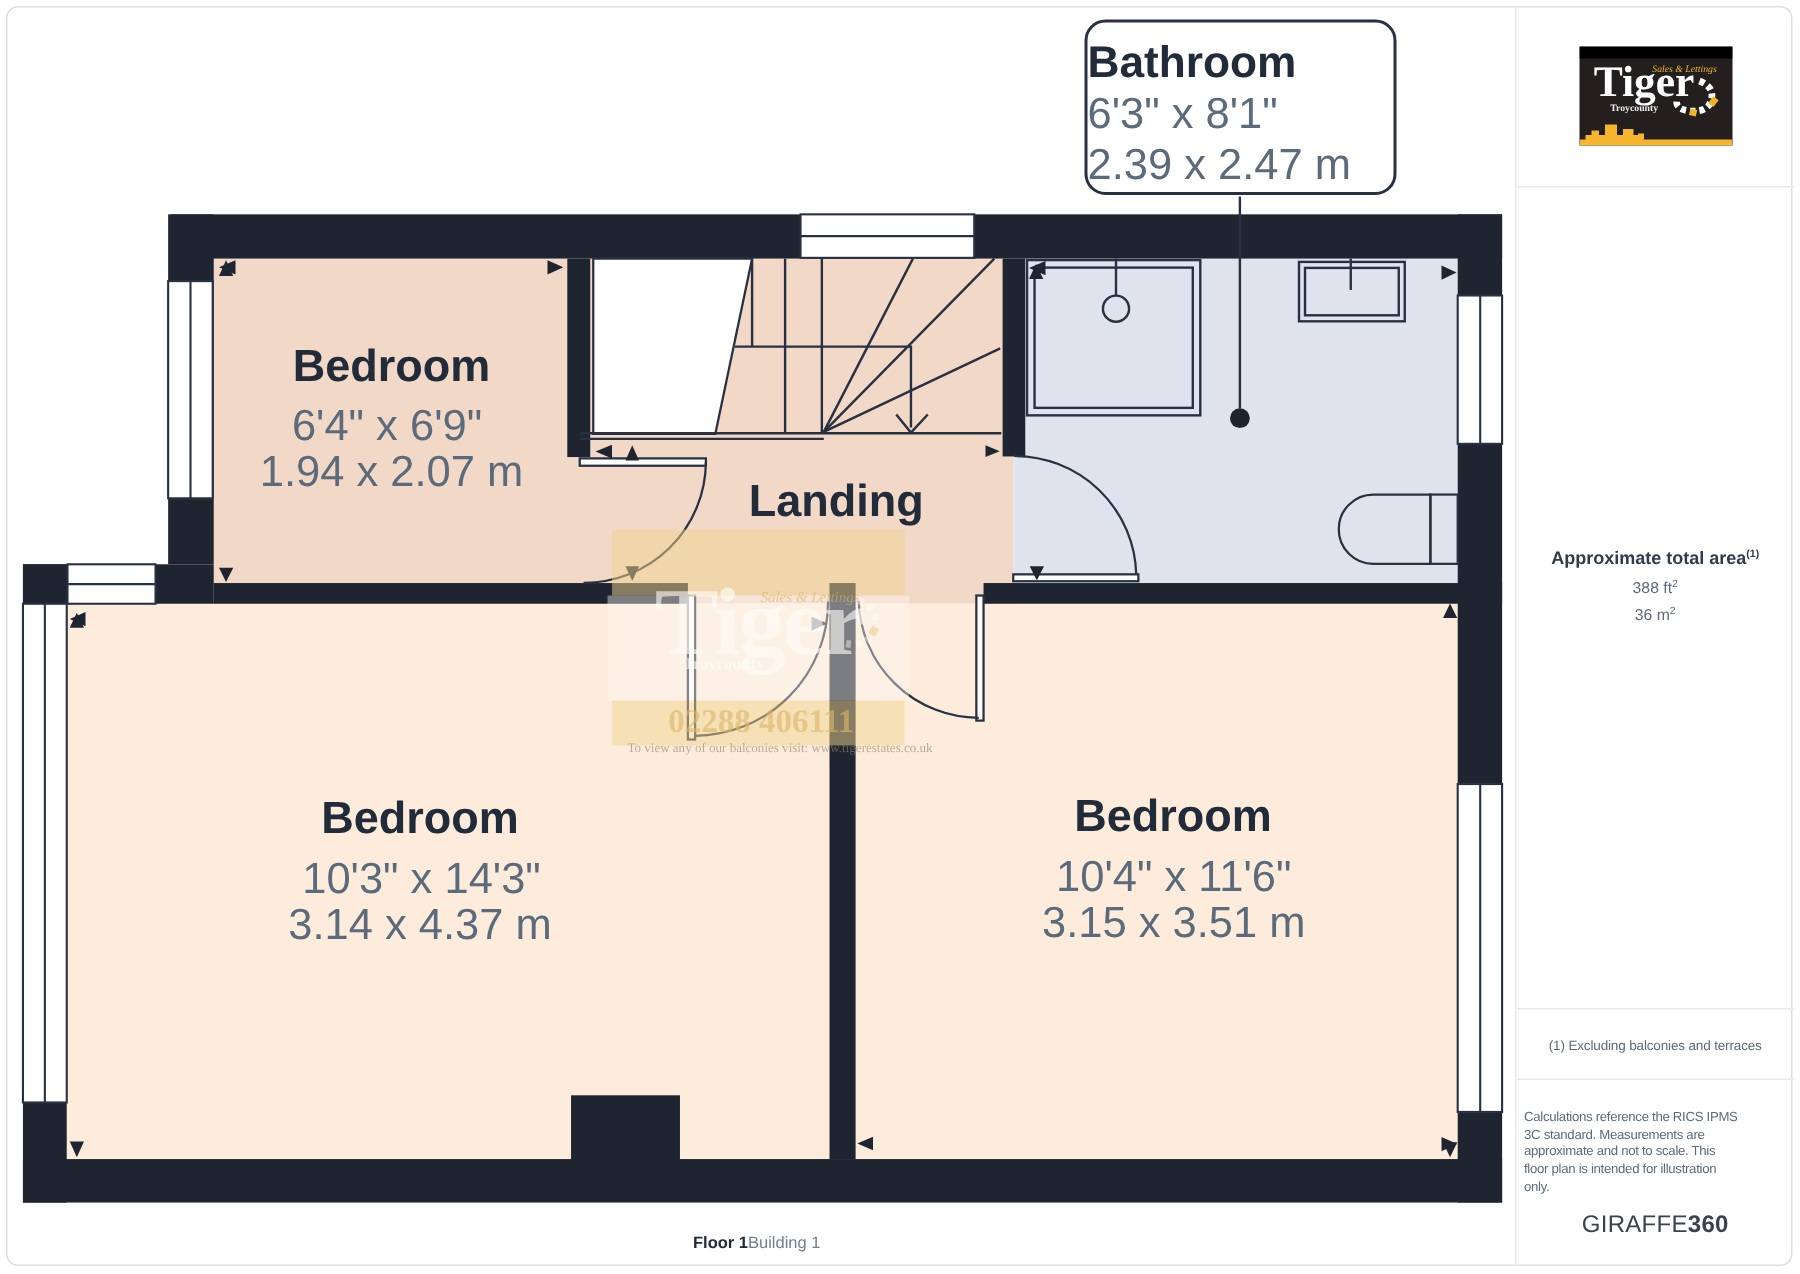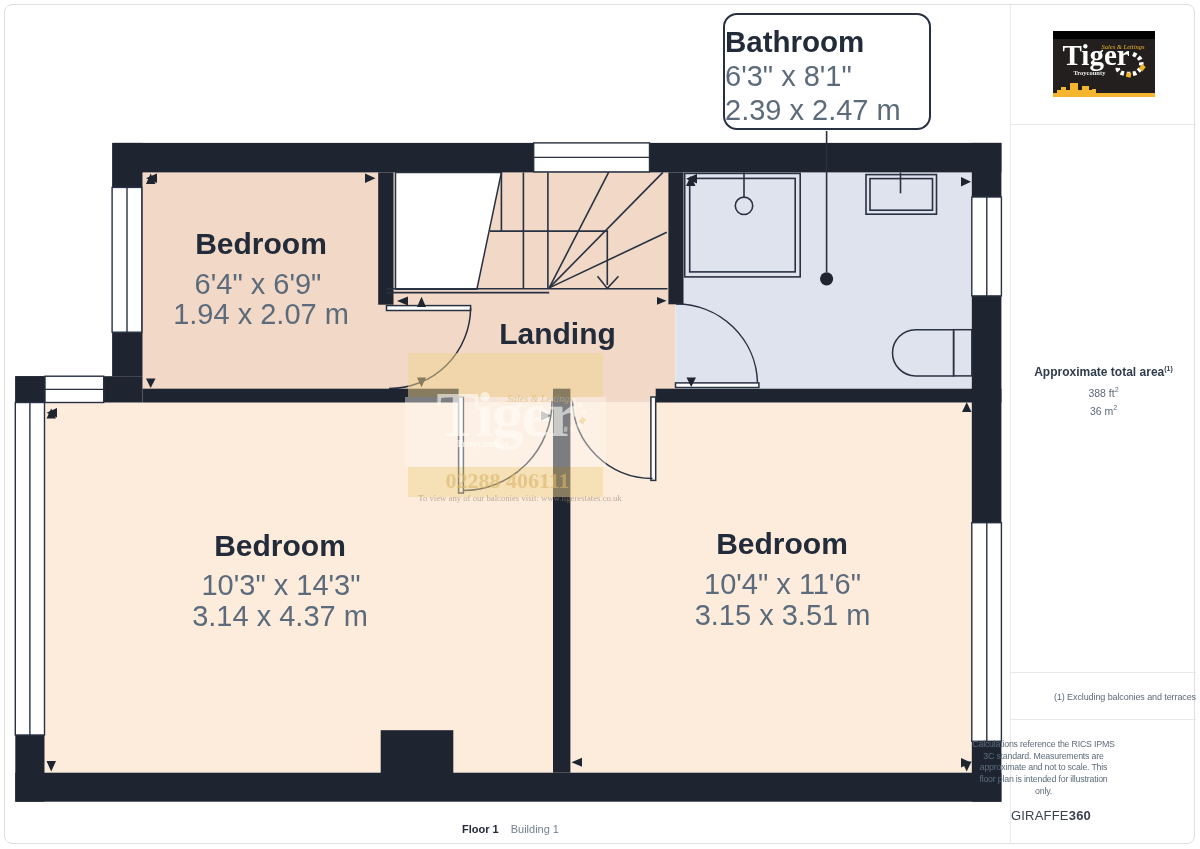--- a/index.html
+++ b/index.html
@@ -230,21 +230,21 @@
 </div>
 
 <div class="abs" style="left:1011px;top:365px;width:185px;text-align:center;color:#2f3c4c">
   <div style="font-size:12px;font-weight:bold">Approximate total area<span style="font-size:7px;vertical-align:super">(1)</span></div>
   <div style="font-size:10.5px;color:#5c6b7b;margin-top:7px">388 ft<span style="font-size:7px;vertical-align:super">2</span></div>
   <div style="font-size:10.5px;color:#5c6b7b;margin-top:5px">36 m<span style="font-size:7px;vertical-align:super">2</span></div>
 </div>
 
 <div class="abs" style="left:1011px;top:672px;width:185px;height:1px;background:#e9e9e9"></div>
 
-<div class="abs" style="left:1011px;top:691.5px;width:185px;text-align:right;font-size:9px;letter-spacing:-.1px;color:#5c6b7b">(1) Excluding balconies and terraces</div>
+<div class="abs" style="left:1011px;top:691.5px;width:185px;text-align:center;font-size:9px;letter-spacing:-.1px;color:#5c6b7b">(1) Excluding balconies and terraces</div>
 
 <div class="abs" style="left:1011px;top:718.7px;width:185px;height:1px;background:#e9e9e9"></div>
 
-<div class="abs" style="left:956px;top:739px;width:175px;text-align:center;font-size:8.8px;letter-spacing:-.2px;line-height:11.7px;color:#5c6b7b">Calculations reference the RICS IPMS<br>3C standard. Measurements are<br>approximate and not to scale. This<br>floor plan is intended for illustration<br>only.</div>
-
-<div class="abs" style="left:1011px;top:807.5px;width:185px;font-size:13px;letter-spacing:.2px;color:#39434f">GIRAFFE<b>360</b></div>
-
-<div class="abs" style="left:462px;top:822.5px;font-size:11px;color:#222b39"><b>Floor 1</b><span style="color:#71808f;margin-left:12px">Building 1</span></div>
+<div class="abs" style="left:1016px;top:739px;width:175px;text-align:left;font-size:8.8px;letter-spacing:-.2px;line-height:11.7px;color:#5c6b7b">Calculations reference the RICS IPMS<br>3C standard. Measurements are<br>approximate and not to scale. This<br>floor plan is intended for illustration<br>only.</div>
+
+<div class="abs" style="left:1011px;top:807.5px;width:185px;text-align:center;font-size:16px;letter-spacing:.2px;color:#39434f">GIRAFFE<b>360</b></div>
+
+<div class="abs" style="left:462px;top:822.5px;font-size:11px;color:#222b39"><b>Floor 1</b><span style="color:#71808f;margin-left:0">Building 1</span></div>
 
 </body></html>

